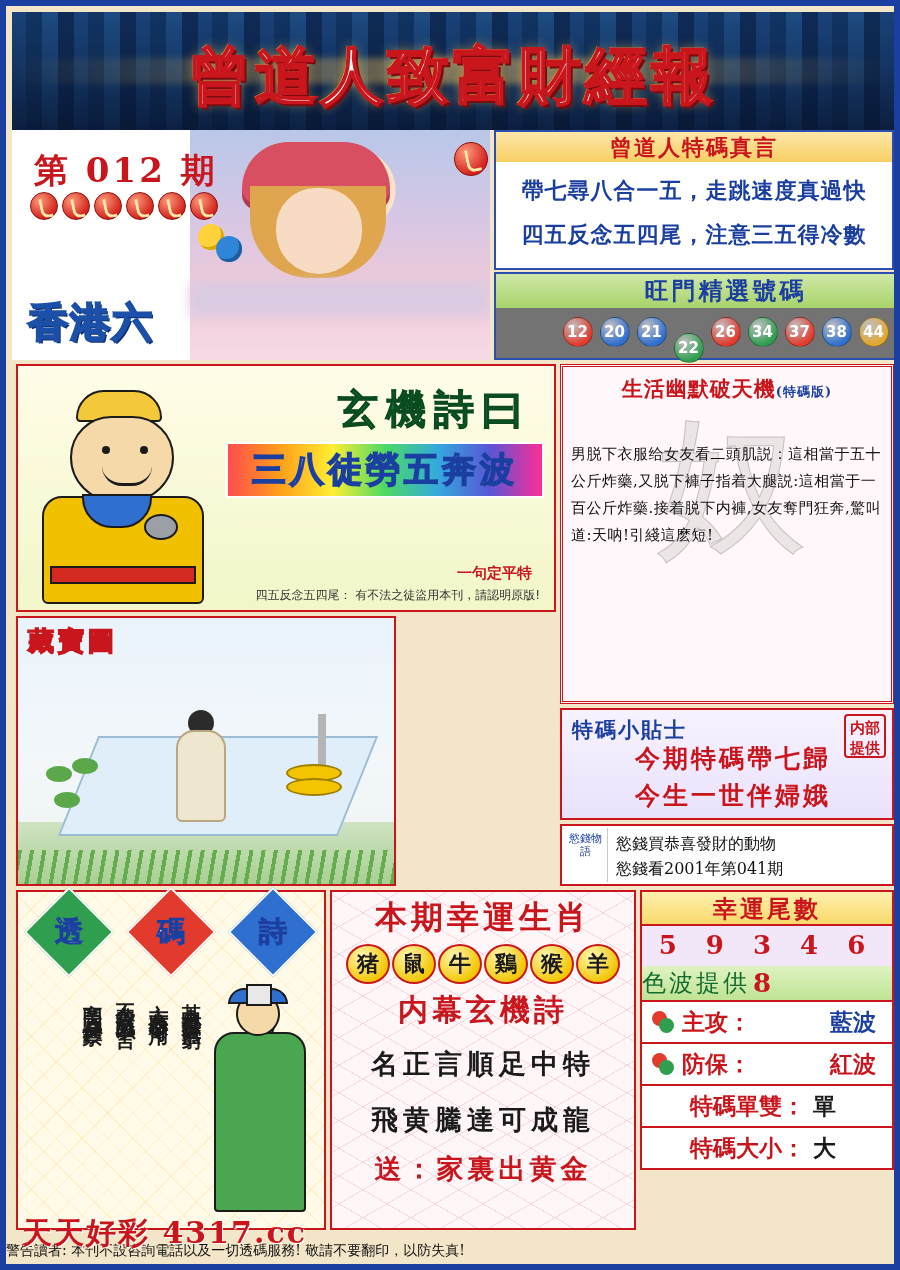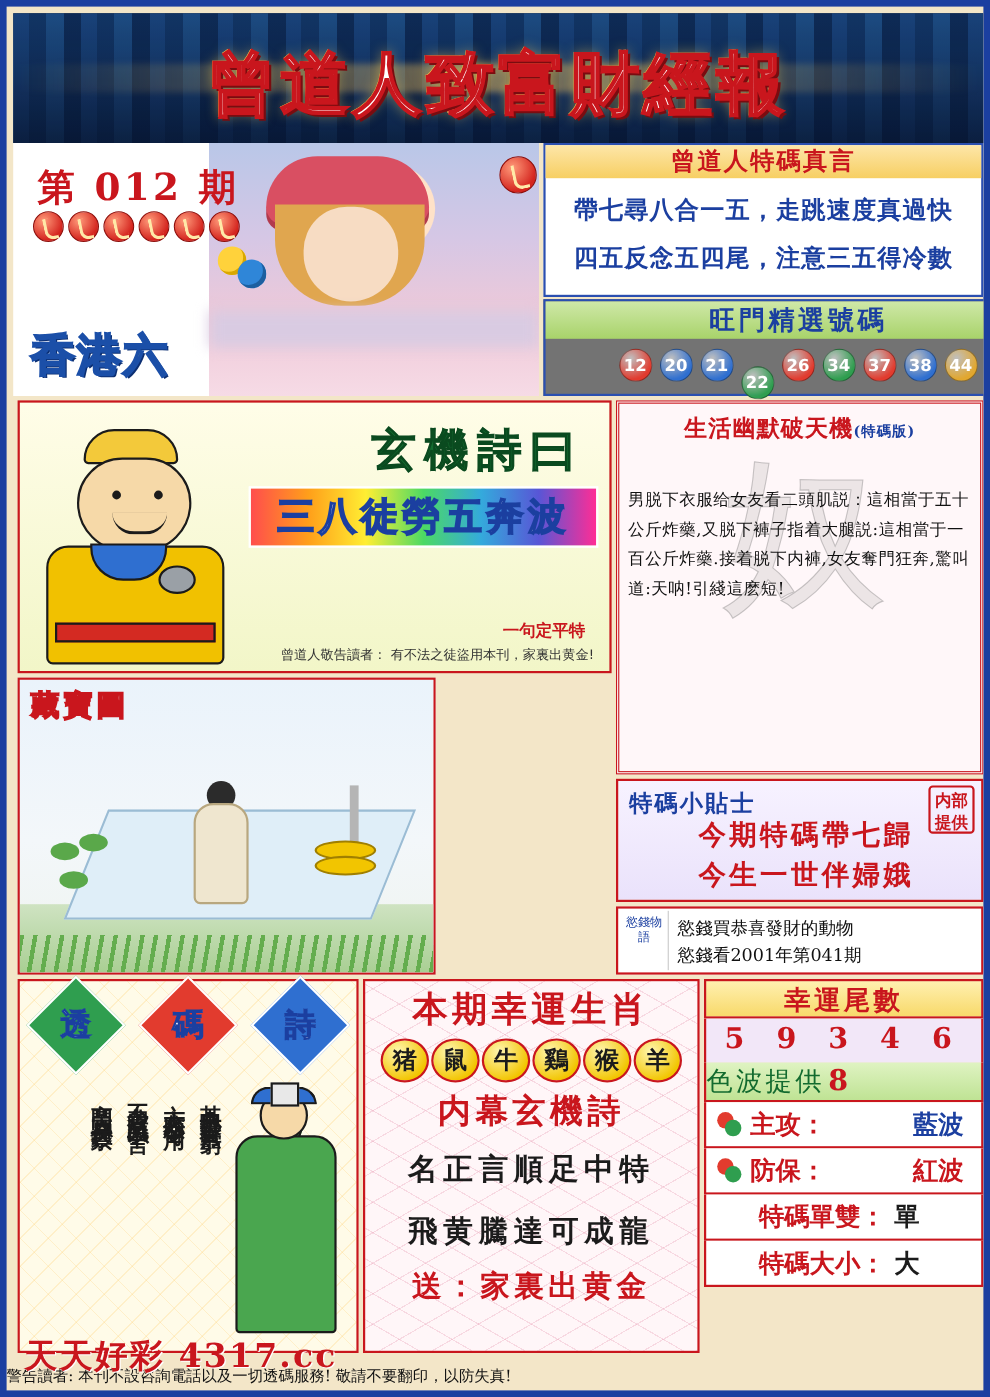--- a/index.html
+++ b/index.html
@@ -516,21 +516,21 @@
       <div class="body"></div>
       <div class="collar"></div>
       <div class="stone"></div>
       <div class="belt"></div>
     </div>
     <div class="title">玄機詩曰</div>
     <div class="rainbow">
       <span>三八徒勞五奔波</span>
     </div>
     <div class="sub">一句定平特</div>
-    <div class="warn">曾道人敬告讀者：  有不法之徒盜用本刊，家裏出黄金!</div>
+    <div class="warn">四五反念五四尾：  有不法之徒盜用本刊，請認明原版!</div>
   </div>
 
   <div class="humor">
     <div class="hd">
       <span>生活幽默破天機</span><small>(特碼版)</small>
     </div>
     <div class="ghost">奴</div>
     <div class="body">男脱下衣服给女友看二頭肌説：這相當于五十公斤炸藥,又脱下褲子指着大腿説:這相當于一百公斤炸藥.接着脱下内褲,女友奪門狂奔,驚叫道:天呐!引綫這麽短!</div>
   </div>
 

